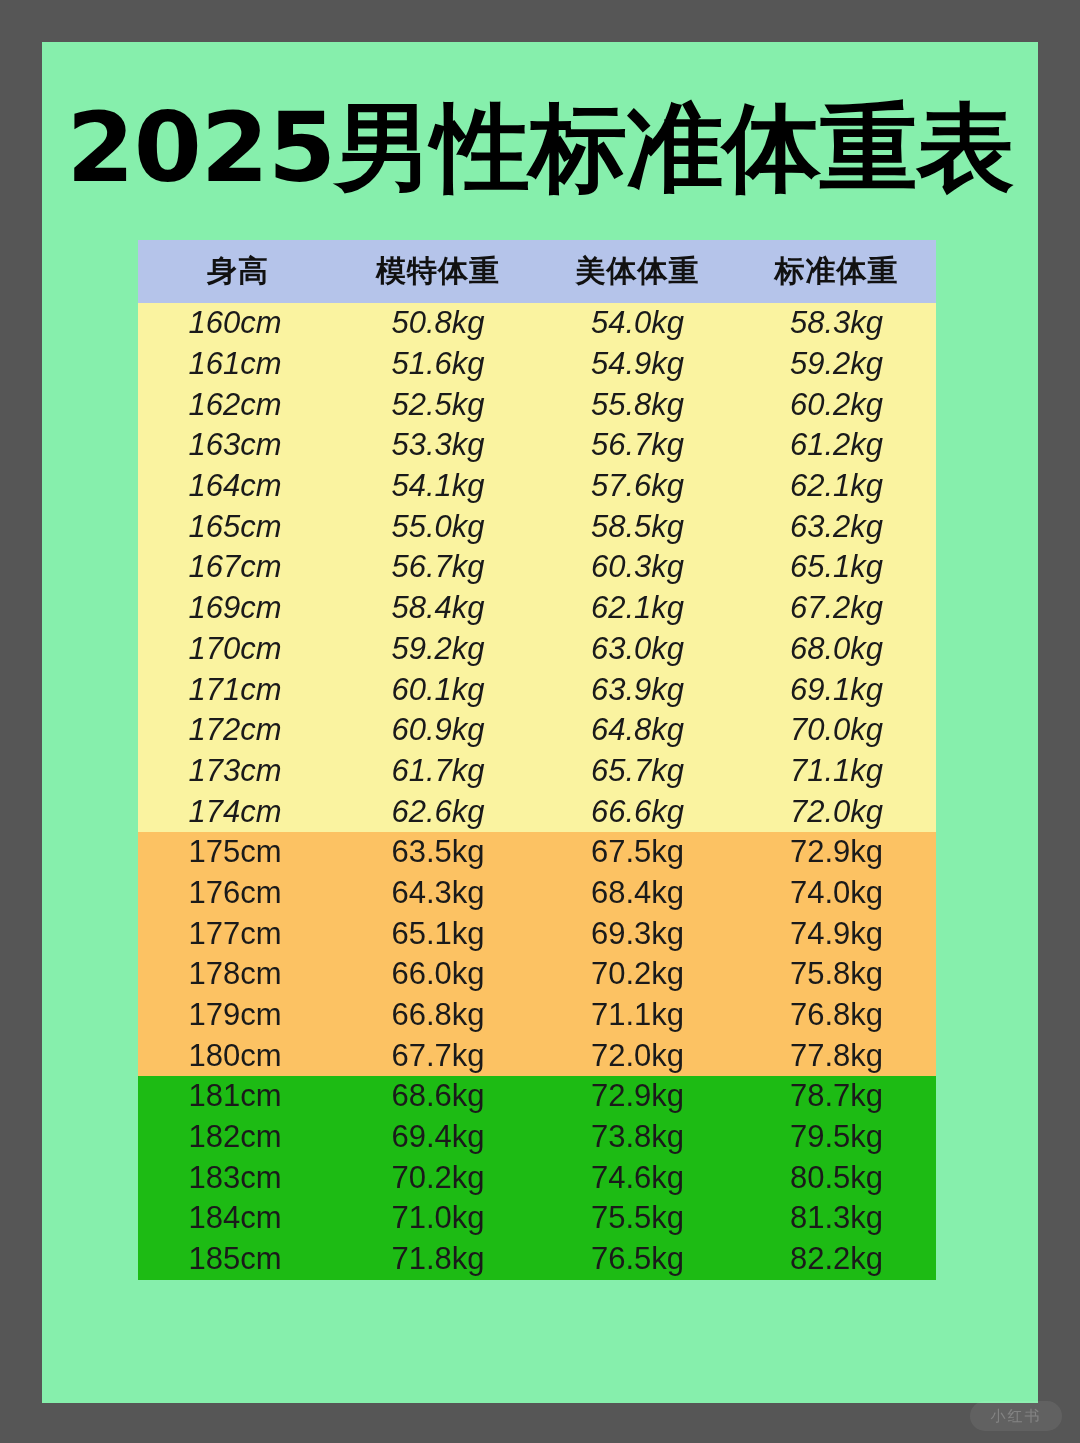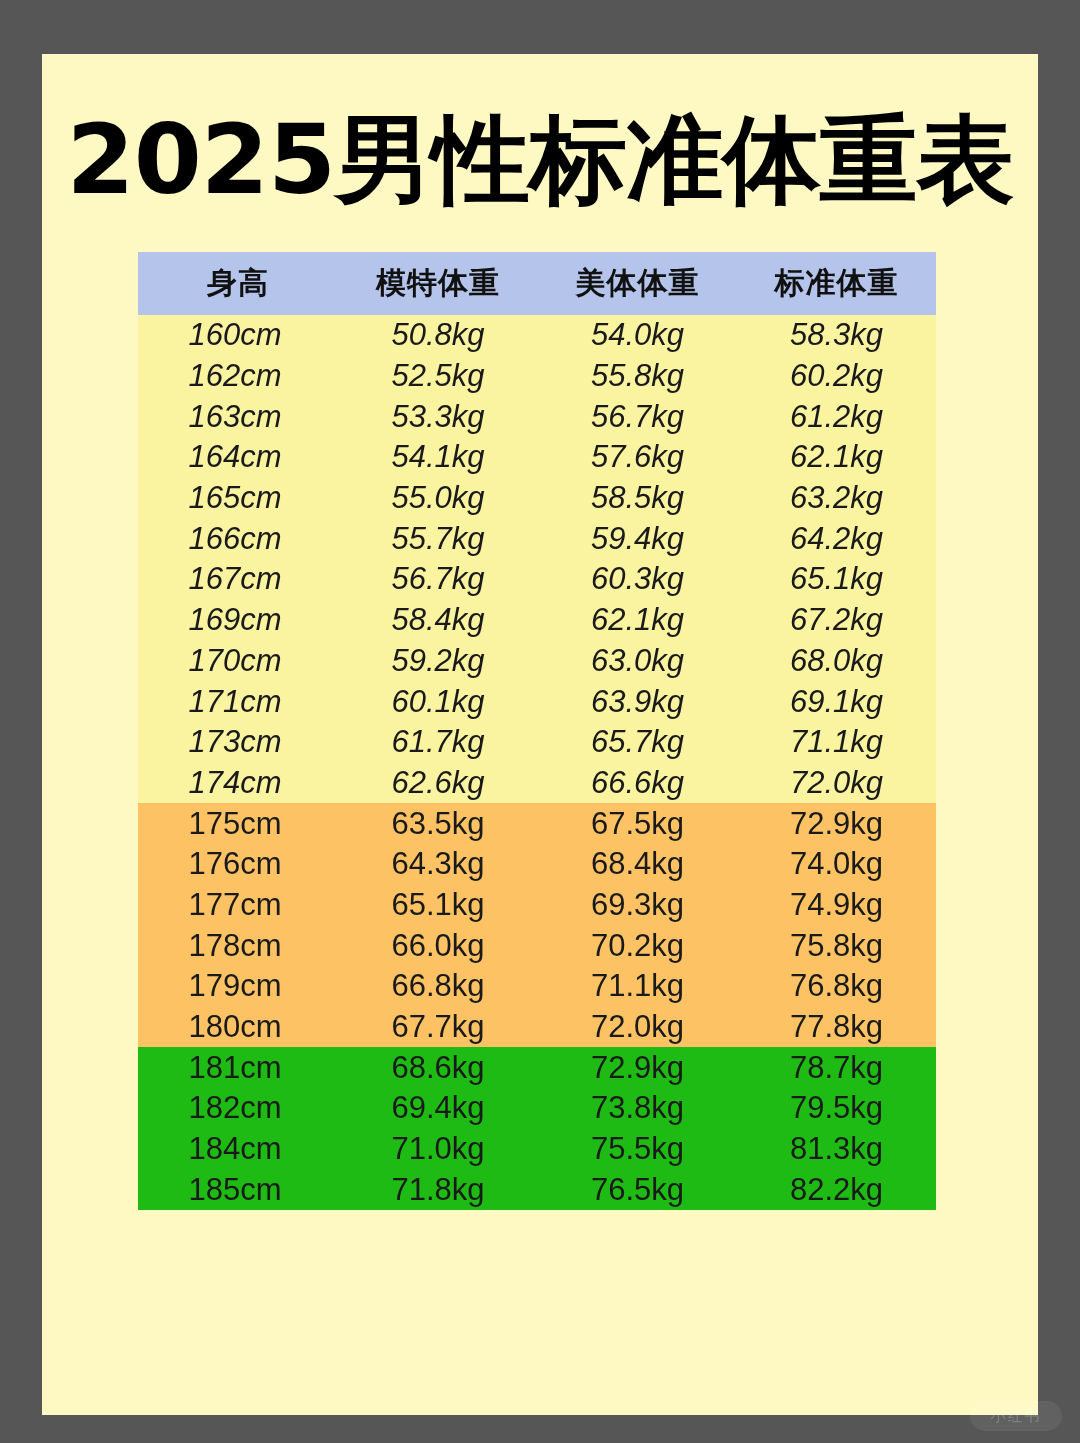--- a/index.html
+++ b/index.html
@@ -5,23 +5,23 @@
 <style>
   * { margin:0; padding:0; box-sizing:border-box; }
   html,body { width:1080px; height:1443px; }
   body {
     background:#565656;
     font-family:"Liberation Sans","DejaVu Sans",sans-serif;
     overflow:hidden;
   }
   .poster {
     position:absolute;
-    left:42px; top:54px;
+    left:42px; top:42px;
     width:996px; height:1361px;
-    background:#fef9c3;
+    background:#86efac;
   }
   .title {
     position:absolute;
     left:0; top:58px;
     width:996px;
     text-align:center;
     font-family:"DejaVu Sans","Liberation Sans",sans-serif;
     font-weight:900;
     font-size:96px;
     line-height:1.0;
@@ -112,20 +112,26 @@
         </tr>
       </thead>
       <tbody id="tbody">
           <tr class="band-yellow">
             <td>160cm</td>
             <td>50.8kg</td>
             <td>54.0kg</td>
             <td>58.3kg</td>
           </tr>
           <tr class="band-yellow">
+            <td>161cm</td>
+            <td>51.6kg</td>
+            <td>54.9kg</td>
+            <td>59.2kg</td>
+          </tr>
+          <tr class="band-yellow">
             <td>162cm</td>
             <td>52.5kg</td>
             <td>55.8kg</td>
             <td>60.2kg</td>
           </tr>
           <tr class="band-yellow">
             <td>163cm</td>
             <td>53.3kg</td>
             <td>56.7kg</td>
             <td>61.2kg</td>
@@ -136,26 +142,20 @@
             <td>57.6kg</td>
             <td>62.1kg</td>
           </tr>
           <tr class="band-yellow">
             <td>165cm</td>
             <td>55.0kg</td>
             <td>58.5kg</td>
             <td>63.2kg</td>
           </tr>
           <tr class="band-yellow">
-            <td>166cm</td>
-            <td>55.7kg</td>
-            <td>59.4kg</td>
-            <td>64.2kg</td>
-          </tr>
-          <tr class="band-yellow">
             <td>167cm</td>
             <td>56.7kg</td>
             <td>60.3kg</td>
             <td>65.1kg</td>
           </tr>
           <tr class="band-yellow">
             <td>169cm</td>
             <td>58.4kg</td>
             <td>62.1kg</td>
             <td>67.2kg</td>
@@ -166,20 +166,26 @@
             <td>63.0kg</td>
             <td>68.0kg</td>
           </tr>
           <tr class="band-yellow">
             <td>171cm</td>
             <td>60.1kg</td>
             <td>63.9kg</td>
             <td>69.1kg</td>
           </tr>
           <tr class="band-yellow">
+            <td>172cm</td>
+            <td>60.9kg</td>
+            <td>64.8kg</td>
+            <td>70.0kg</td>
+          </tr>
+          <tr class="band-yellow">
             <td>173cm</td>
             <td>61.7kg</td>
             <td>65.7kg</td>
             <td>71.1kg</td>
           </tr>
           <tr class="band-yellow">
             <td>174cm</td>
             <td>62.6kg</td>
             <td>66.6kg</td>
             <td>72.0kg</td>
@@ -226,20 +232,26 @@
             <td>72.9kg</td>
             <td>78.7kg</td>
           </tr>
           <tr class="band-green">
             <td>182cm</td>
             <td>69.4kg</td>
             <td>73.8kg</td>
             <td>79.5kg</td>
           </tr>
           <tr class="band-green">
+            <td>183cm</td>
+            <td>70.2kg</td>
+            <td>74.6kg</td>
+            <td>80.5kg</td>
+          </tr>
+          <tr class="band-green">
             <td>184cm</td>
             <td>71.0kg</td>
             <td>75.5kg</td>
             <td>81.3kg</td>
           </tr>
           <tr class="band-green">
             <td>185cm</td>
             <td>71.8kg</td>
             <td>76.5kg</td>
             <td>82.2kg</td>

